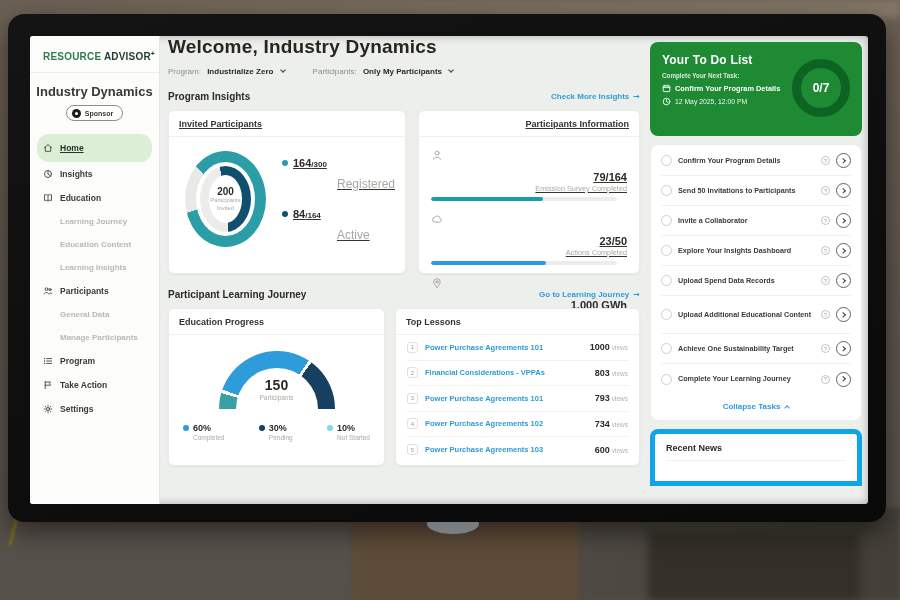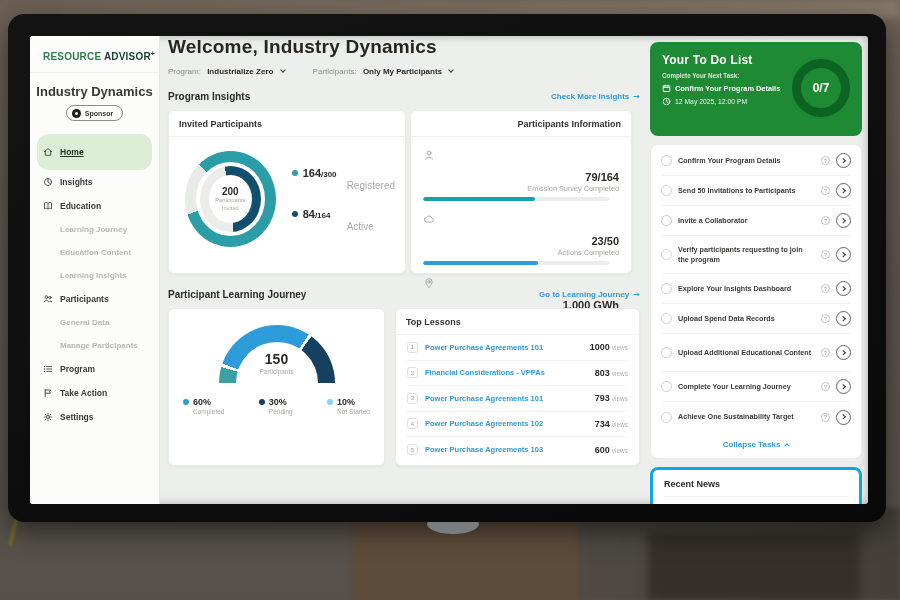--- a/index.html
+++ b/index.html
@@ -40,39 +40,39 @@
   .badge { margin:6px auto 0; width:fit-content; display:flex; align-items:center; gap:4px;
            border:1px solid #8d8d86; border-radius:10px; padding:2.5px 9px 2.5px 5px;
            font-size:7px; font-weight:bold; color:#3a3a35; background:#fff; }
   .badge-dot { width:9px; height:9px; border-radius:50%; background:#1d1d1a; position:relative; }
   .badge-dot::after { content:''; position:absolute; left:3px; top:3px; width:3px; height:3px;
                       border-radius:50%; background:#fff; }
   .nav { margin-top:13px; display:flex; flex-direction:column; }
   .nav-it { display:flex; align-items:center; gap:7px; height:24px; padding-left:13px;
             font-size:8.5px; font-weight:bold; color:#3a3a35; cursor:pointer; }
   .nav-it.active { background:#dcefd6; border-radius:12px; margin:0 7px; padding-left:6px;
-                   height:36px; color:#24352a;text-decoration:underline; }
+                   height:28px; color:#24352a;text-decoration:underline; }
   .nav-sub { height:23px; padding-left:30px; font-size:8px; font-weight:bold; color:#b9b9b2; }
   .ic { width:10px; height:10px; flex:0 0 auto; stroke:#45453f; fill:none;
         stroke-width:.9; stroke-linecap:round; stroke-linejoin:round; }
 
   
   .main { position:absolute; left:138px; top:0; width:472px; }
   .h1 { font-size:19px; font-weight:bold; color:#26261f; letter-spacing:.2px; }
   .filters { margin-top:9px; display:flex; gap:28px; align-items:center; }
   .f-lab { font-size:8px; color:#8e8e88; }
   .f-val { font-size:8px; font-weight:bold; color:#2b2b26; margin-left:4px; }
   .cv { display:inline-block; width:4px; height:4px; border-right:1.3px solid #3a3a35;
         border-bottom:1.3px solid #3a3a35; transform:rotate(45deg); margin-left:5px; vertical-align:2px; }
   .sec-head { margin-top:15px; display:flex; justify-content:space-between; align-items:center; }
   .sec-title { font-size:10px; font-weight:bold; color:#2b2b27; }
   .link { font-size:8px; font-weight:bold; color:#2d9cdb; cursor:pointer; }
   .link .arr { margin-left:4px; font-family:"DejaVu Sans",sans-serif; }
 
-  .row1 { margin-top:8px; display:flex; gap:4px; }
+  .row1 { margin-top:8px; display:flex; gap:12px;text-decoration:underline; }
   .row2 { margin-top:8px; display:flex; gap:10px; }
   .card { background:#fff; border:1px solid #ebebe8; border-radius:6px;
           box-shadow:0 1px 2px rgba(0,0,0,.05); }
   .card-title { padding:8px 10px 7px; font-size:9px; font-weight:bold; color:#33332e;
                 border-bottom:1px solid #f1f1ef; }
 
   
   .c-invited { width:238px; height:164px; }
   .inv-body { display:flex; align-items:center; gap:16px; padding:14px 10px 0 16px; }
   .donut { position:relative; width:96px; height:96px; border-radius:50%;
@@ -85,21 +85,21 @@
              justify-content:center; text-align:center; }
   .donut-c .dv { font-size:10px; font-weight:bold; color:#2b2b27; }
   .donut-c .dl { font-size:5.8px; color:#a9a9a3; line-height:1.3; }
   .leg-col { display:flex; flex-direction:column; gap:17px; }
   .leg-it { display:flex; align-items:flex-start; gap:5px; }
   .dot { width:6px; height:6px; border-radius:50%; margin-top:3px; flex:0 0 auto; }
   .dot-teal{background:#2b9da7;} .dot-navy{background:#114f6e;}
   .dot-blue{background:#2e9bdb;} .dot-dknavy{background:#173f5f;} .dot-lblue{background:#7fd8f7;}
   .leg-val { font-size:11px; font-weight:bold; color:#2b2b27; }
   .leg-val .of { font-size:8px; }
-  .leg-lab { font-size:10px; color:#a9a9a3; margin-top:1px;padding-left:44px; }
+  .leg-lab { font-size:12px; color:#a9a9a3; margin-top:8px;padding-left:44px; }
 
   
   .c-info { width:222px; height:164px;text-align:right; }
   .info-body { padding:8px 12px 0; }
   .stat { display:flex; gap:8px; margin-bottom:8px;flex-direction:column; }
   .stat-ic { width:12px; padding-top:4px; }
   .sic { width:12px; height:12px; stroke:#a2a29c; fill:none; stroke-width:.9;
          stroke-linecap:round; stroke-linejoin:round; }
   .stat-val { font-size:11px; font-weight:bold; color:#2b2b27; }
   .stat-lab { font-size:7.3px; color:#a9a9a3; margin-top:1px; }
@@ -170,21 +170,21 @@
   .chev-btn { width:15px; height:15px; border:1.2px solid #62625c; border-radius:50%;
               display:flex; align-items:center; justify-content:center; flex:0 0 auto; cursor:pointer; }
   .cv-r { width:3.5px; height:3.5px; border-right:1.3px solid #3c3c36;
           border-bottom:1.3px solid #3c3c36; transform:rotate(-45deg); margin-left:-1px; }
   .collapse { display:flex; align-items:center; justify-content:center; gap:5px;
               padding:8px 0 5px; font-size:8px; font-weight:bold; color:#2d9cdb; cursor:pointer; }
   .cv-up { display:inline-block; width:4px; height:4px; border-right:1.3px solid #2d9cdb;
            border-bottom:1.3px solid #2d9cdb; transform:rotate(-135deg); margin-top:3px; }
 
   .news-card { margin-top:8px; background:#fff; border-radius:8px 8px 0 0; padding:9px 11px 20px;
-               border:3px solid #0ea5e9; }
+               border:5px solid #0ea5e9; }
   .news-title { font-size:9px; font-weight:bold; color:#2b2b27; padding-bottom:7px;
                 border-bottom:1px solid #f0f0ee; }
 </style>
 </head>
 <body>
 
 <div class="bg-top"></div>
 <div class="bg-mid"></div>
 <div class="bg-right"></div>
 <div class="bg-rdark"></div>
@@ -371,20 +371,21 @@
     </div>
 
     <div class="sec-head">
       <span class="sec-title">Participant Learning Journey</span>
       <span class="link"><span>Go to Learning Journey</span><span class="arr">→</span></span>
     </div>
 
     <div class="row2">
 
       <div class="card c-edu">
+        <div class="card-title">Education Progress</div>
         <div class="gauge-wrap">
           <div class="gauge"></div>
           <div class="gauge-c">
             <div class="gv">150</div>
             <div class="gl">Participants</div>
           </div>
         </div>
         <div class="edu-leg">
           <div class="eleg">
             <span class="dot dot-blue"></span>
@@ -482,63 +483,55 @@
             </span>
       </div>
       <div class="task">
         <span class="tk-circle"></span>
         <span class="tk-lab">Invite a Collaborator</span>
         <span class="qm">?</span>
         <span class="chev-btn">
               <span class="cv-r"></span>
             </span>
       </div>
+      <div class="task">
+        <span class="tk-circle"></span>
+        <span class="tk-lab">Explore Your Insights Dashboard</span>
+        <span class="qm">?</span>
+        <span class="chev-btn">
+              <span class="cv-r"></span>
+            </span>
+      </div>
+      <div class="task">
+        <span class="tk-circle"></span>
+        <span class="tk-lab">Upload Spend Data Records</span>
+        <span class="qm">?</span>
+        <span class="chev-btn">
+              <span class="cv-r"></span>
+            </span>
+      </div>
       <div class="task tall">
         <span class="tk-circle"></span>
-        <span class="tk-lab">Verify participants requesting to join the program</span>
-        <span class="qm">?</span>
-        <span class="chev-btn">
-              <span class="cv-r"></span>
-            </span>
-      </div>
-      <div class="task">
-        <span class="tk-circle"></span>
-        <span class="tk-lab">Explore Your Insights Dashboard</span>
-        <span class="qm">?</span>
-        <span class="chev-btn">
-              <span class="cv-r"></span>
-            </span>
-      </div>
-      <div class="task">
-        <span class="tk-circle"></span>
-        <span class="tk-lab">Upload Spend Data Records</span>
-        <span class="qm">?</span>
-        <span class="chev-btn">
-              <span class="cv-r"></span>
-            </span>
-      </div>
-      <div class="task tall">
-        <span class="tk-circle"></span>
         <span class="tk-lab">Upload Additional Educational Content</span>
         <span class="qm">?</span>
         <span class="chev-btn">
               <span class="cv-r"></span>
             </span>
       </div>
       <div class="task">
         <span class="tk-circle"></span>
+        <span class="tk-lab">Achieve One Sustainability Target</span>
+        <span class="qm">?</span>
+        <span class="chev-btn">
+              <span class="cv-r"></span>
+            </span>
+      </div>
+      <div class="task">
+        <span class="tk-circle"></span>
         <span class="tk-lab">Complete Your Learning Journey</span>
-        <span class="qm">?</span>
-        <span class="chev-btn">
-              <span class="cv-r"></span>
-            </span>
-      </div>
-      <div class="task">
-        <span class="tk-circle"></span>
-        <span class="tk-lab">Achieve One Sustainability Target</span>
         <span class="qm">?</span>
         <span class="chev-btn">
               <span class="cv-r"></span>
             </span>
       </div>
       <div class="collapse">
         <span>Collapse Tasks</span>
             <span class="cv-up"></span>
       </div>
     </div>

